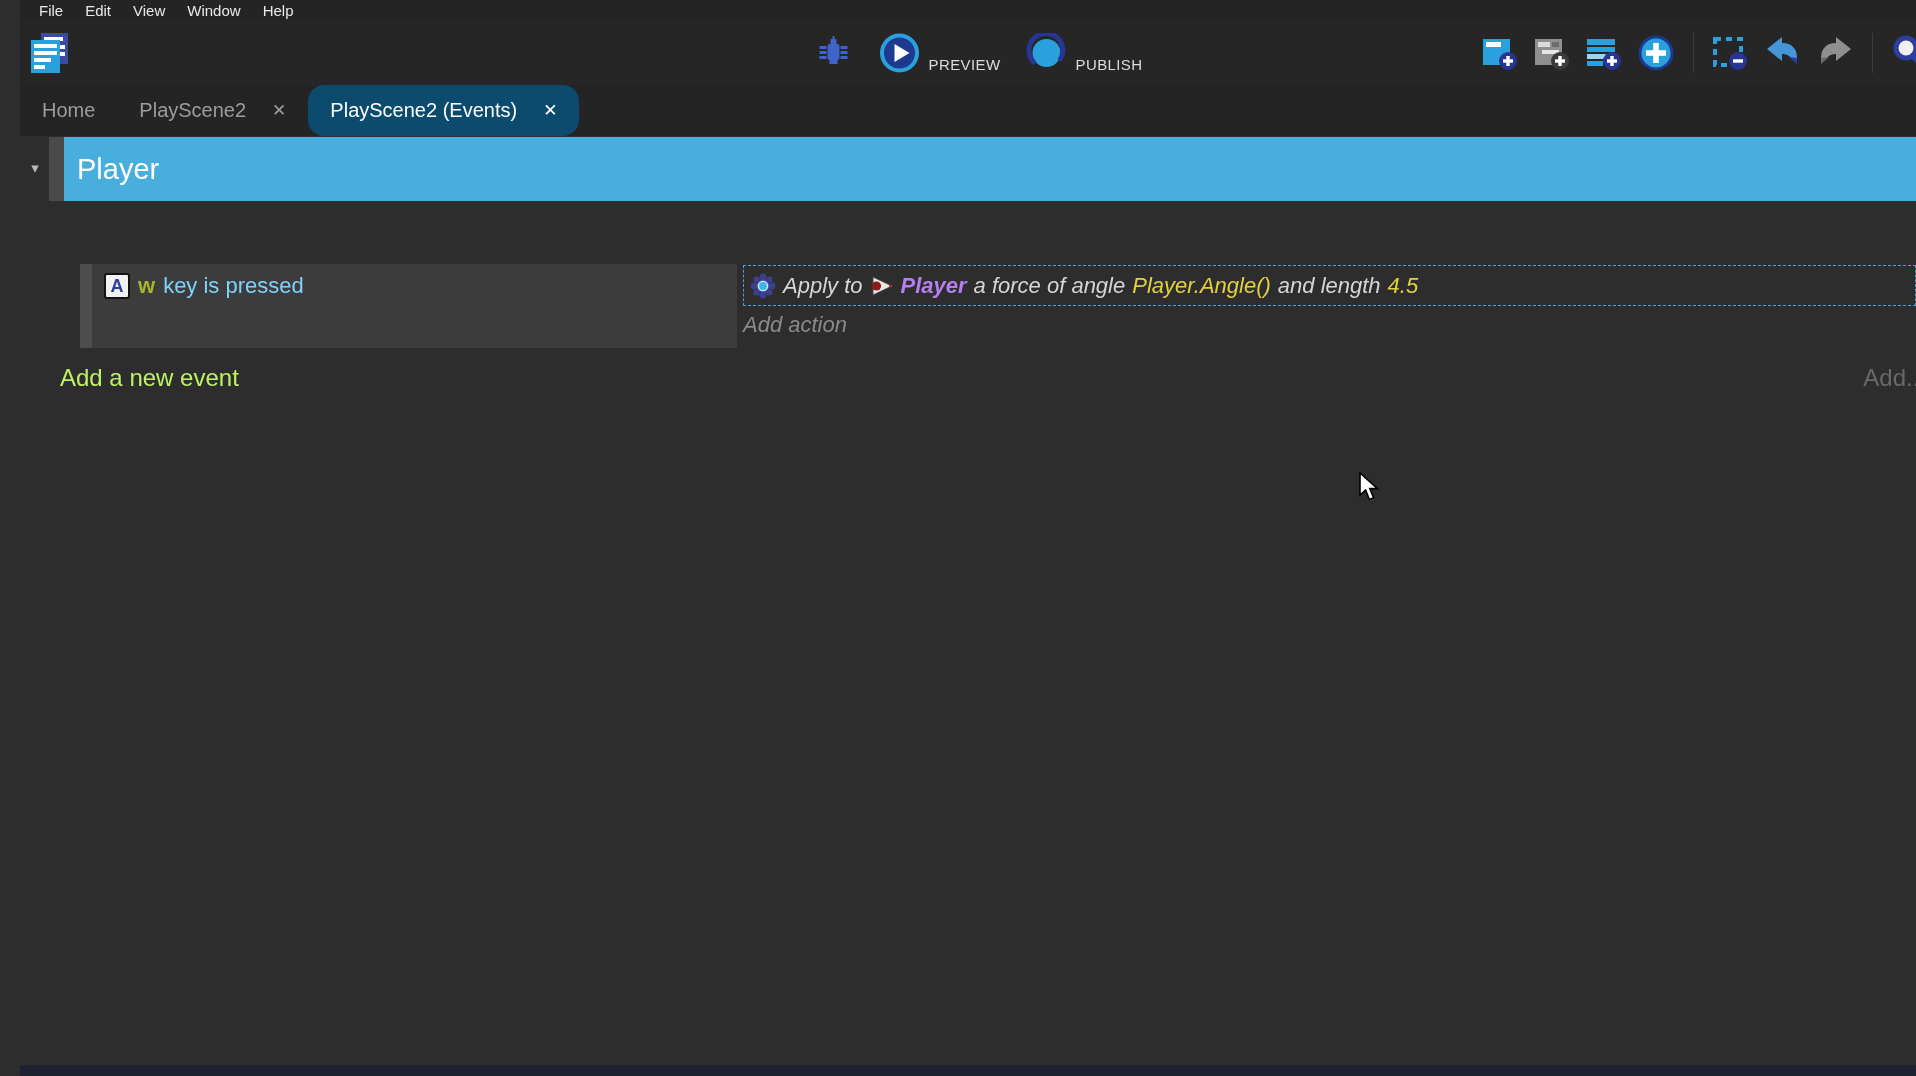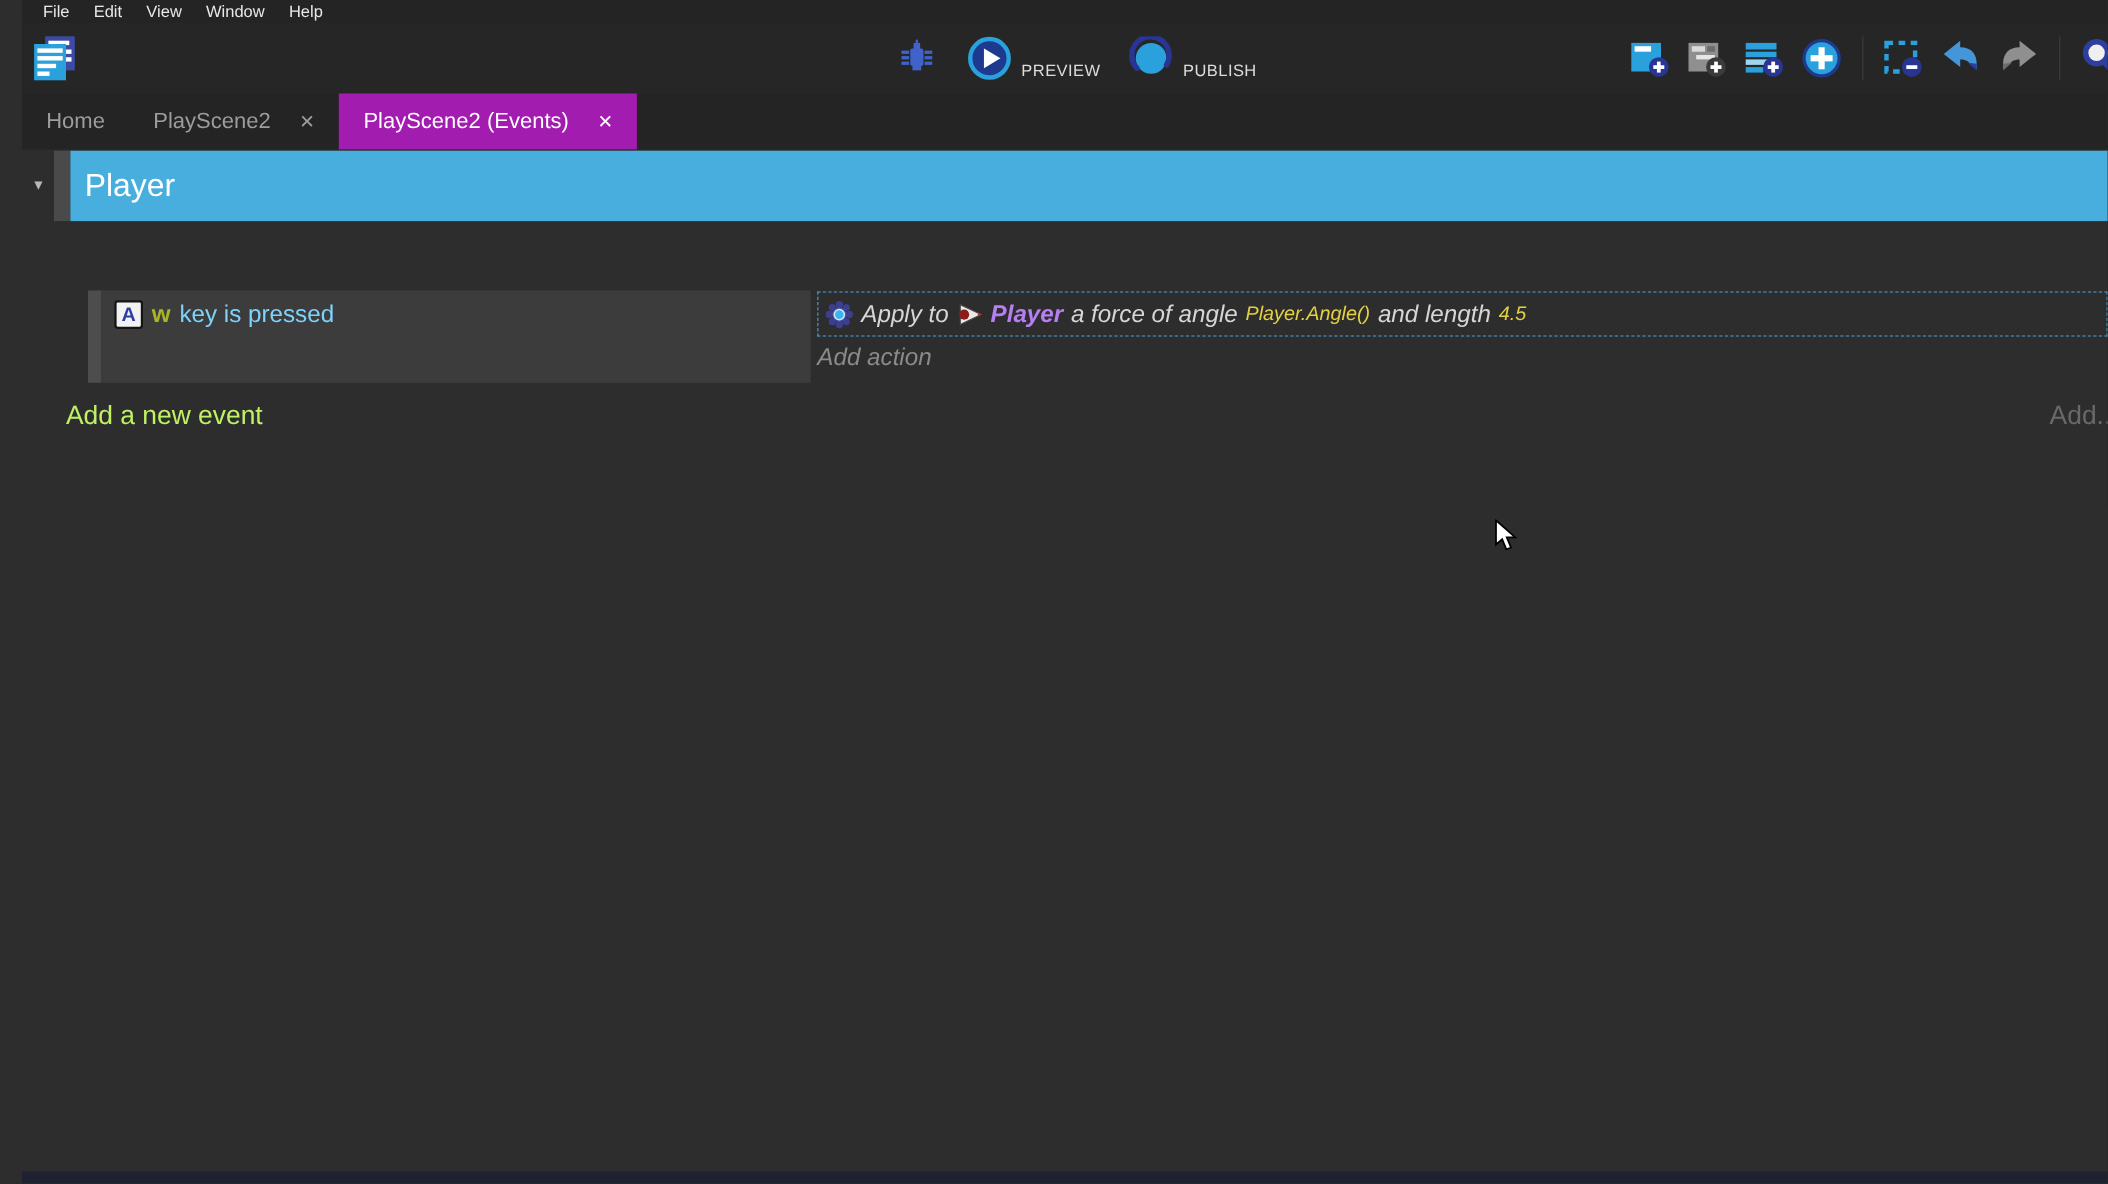--- a/index.html
+++ b/index.html
@@ -19,21 +19,21 @@
   .tb-group { display:flex; align-items:flex-end; gap:9px; }
   .tb-label { color:#dcdcdc; font-size:15px; letter-spacing:0.4px; }
   .toolbar-right { position:absolute; right:6px; top:0; height:64px; display:flex; align-items:center; gap:12px; }
   .tb-sep { width:1px; height:40px; background:#3c3c3c; margin:0 5px; }
   .tb-icon { display:flex; align-items:center; justify-content:center; width:40px; height:40px; }
 
   
   .tabbar { position:absolute; top:85px; left:0; right:0; height:51px; background:#242424; display:flex; }
   .tab { display:flex; align-items:center; height:51px; padding:0 22px; font-size:20px; color:#9d9d9d; }
   .tab .close { margin-left:26px; font-size:17px; color:#9d9d9d; }
-  .tab.active { background:#a21caf; color:#ffffff; }
+  .tab.active { background:#0c4a6e; color:#ffffff;border-radius:16px; }
   .tab.active .close { color:#ffffff; }
 
   
   .sheet { position:absolute; top:136px; left:0; right:0; bottom:0; background:#2d2d2d; }
 
   .group-row { position:absolute; top:1px; left:0; width:1916px; height:64px; }
   .chevron { position:absolute; left:6px; top:22px; width:18px; color:#b8b8b8; font-size:15px; text-align:center; }
   .group-handle { position:absolute; left:29px; top:0; width:15px; height:64px; background:#4a4a4a; }
   .group-bar { position:absolute; left:44px; top:0; width:1862px; height:64px; background:#47aede;
                display:flex; align-items:center; padding-left:13px; }
@@ -54,21 +54,21 @@
               color:#2d3f9e; font-size:18px; font-weight:bold; }
   .cond-key { color:#a9b529; font-size:22px; font-weight:bold; }
   .cond-text { color:#7dd3fc; font-size:22px; }
   .add-faint { color:#8a8a8a; font-size:22px; margin-top:6px; }
 
   .actions { position:absolute; left:717px; top:0; width:1189px; height:84px;font-style:italic; }
   .action-line { position:absolute; left:6px; top:1px; width:1173px; height:41px;
                  border:1px dashed #4da2d8; display:flex; align-items:center; gap:7px; padding-left:6px; }
   .act-text { color:#d6d6d6; font-size:22px; }
   .act-object { color:#b57ff2; font-size:22px; font-weight:bold; }
-  .act-expr { color:#e3d141; font-size:18px; }
+  .act-expr { color:#e3d141; font-size:22px; }
   .add-action { position:absolute; left:6px; top:48px; color:#8a8a8a; font-size:22px; }
 
   .add-event-row { position:absolute; top:226px; left:0; width:1916px; height:36px; }
   .add-event-label { position:absolute; left:40px; top:2px; color:#bef264; font-size:24px; }
   .add-more-label { position:absolute; right:10px; top:2px; color:#696969; font-size:24px; }
 
   .bottom-edge { position:absolute; left:0; right:0; bottom:0; height:11px; background:#1d2130; }
 
   .cursor { position:absolute; left:1337px; top:472px; }
 </style>

